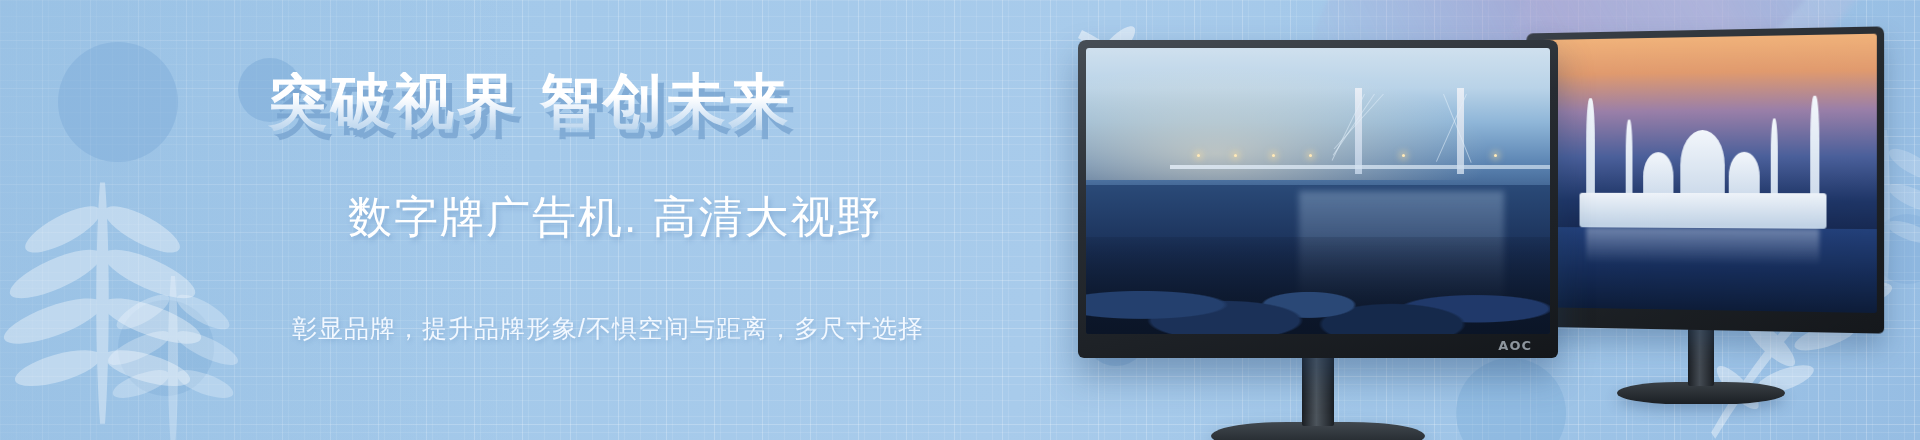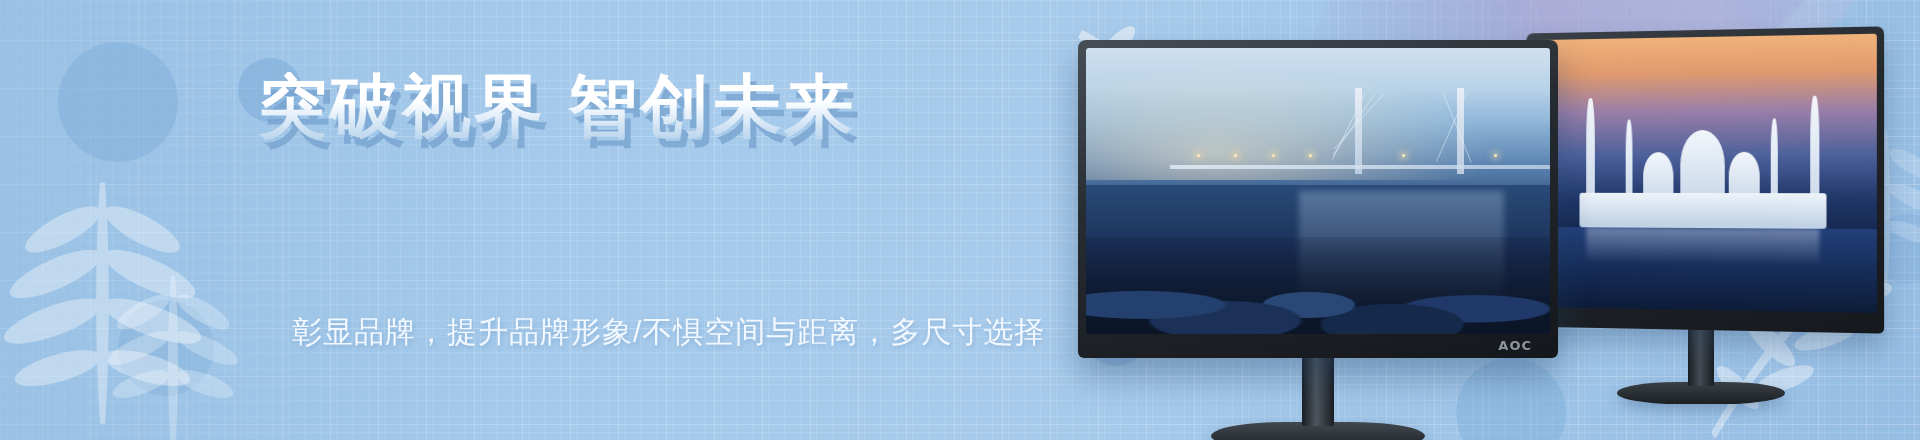--- a/index.html
+++ b/index.html
@@ -88,23 +88,23 @@
 
   
   .copy {
     position: absolute;
     left: 0; top: 0;
     width: 1060px;
     height: 440px;
   }
   .headline {
     position: absolute;
-    left: 258px;
+    left: 268px;
     top: 72px;
-    font-size: 69px;
+    font-size: 60px;
     line-height: 1.0;
     font-weight: 700;
     letter-spacing: 3px;
     white-space: nowrap;
     color: #ffffff;
     background: linear-gradient(to bottom, #ffffff 0%, #ffffff 42%, #e6f0fa 62%, #b8d3ec 100%);
     -webkit-background-clip: text;
     background-clip: text;
     -webkit-text-fill-color: transparent;
     filter: drop-shadow(6px 9px 0px rgba(116,160,205,0.75));
@@ -117,21 +117,21 @@
     font-size: 44px;
     letter-spacing: 2px;
     white-space: nowrap;
     color: #ffffff;
     text-shadow: 2px 3px 5px rgba(96,140,190,0.45);
   }
   .tagline {
     position: absolute;
     left: 292px;
     top: 312px;
-    font-size: 30px;
+    font-size: 25px;
     letter-spacing: 1px;
     white-space: nowrap;
     color: #f2f8ff;
     text-shadow: 1px 2px 4px rgba(96,140,190,0.40);
   }
 
   
   .monitors { position: absolute; left: 1060px; top: 0; width: 860px; height: 336px; }
 
   
@@ -367,20 +367,21 @@
         <ellipse cx="46" cy="78" rx="28" ry="9" transform="rotate(-24 46 78)"></ellipse>
         <ellipse cx="102" cy="78" rx="28" ry="9" transform="rotate(24 102 78)"></ellipse>
         <ellipse cx="50" cy="112" rx="24" ry="8" transform="rotate(-20 50 112)"></ellipse>
         <ellipse cx="98" cy="112" rx="24" ry="8" transform="rotate(20 98 112)"></ellipse>
       </g>
     </svg>
   </div>
 
   <div class="copy">
     <div class="headline">突破视界 智创未来</div>
+    <div class="subtitle">数字牌广告机. 高清大视野</div>
     <div class="tagline">彰显品牌，提升品牌形象/不惧空间与距离，多尺寸选择</div>
   </div>
 
   <div class="monitors">
 
     <div class="mon-back">
       <div class="stand-base"></div>
       <div class="stand-neck"></div>
       <div class="bezel">
         <div class="screen">

